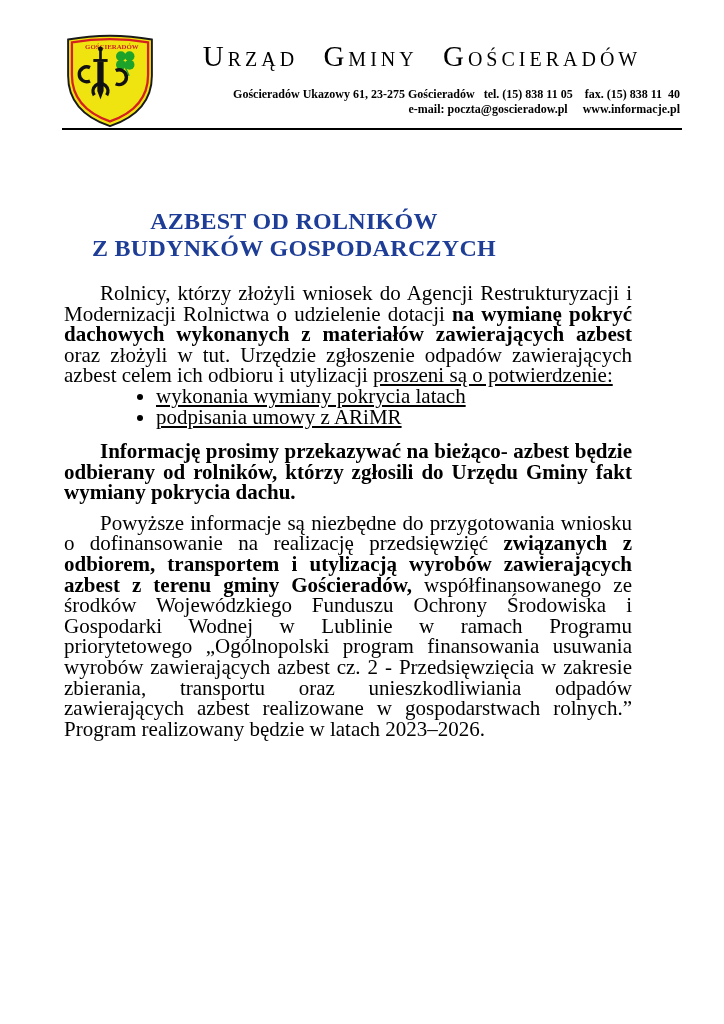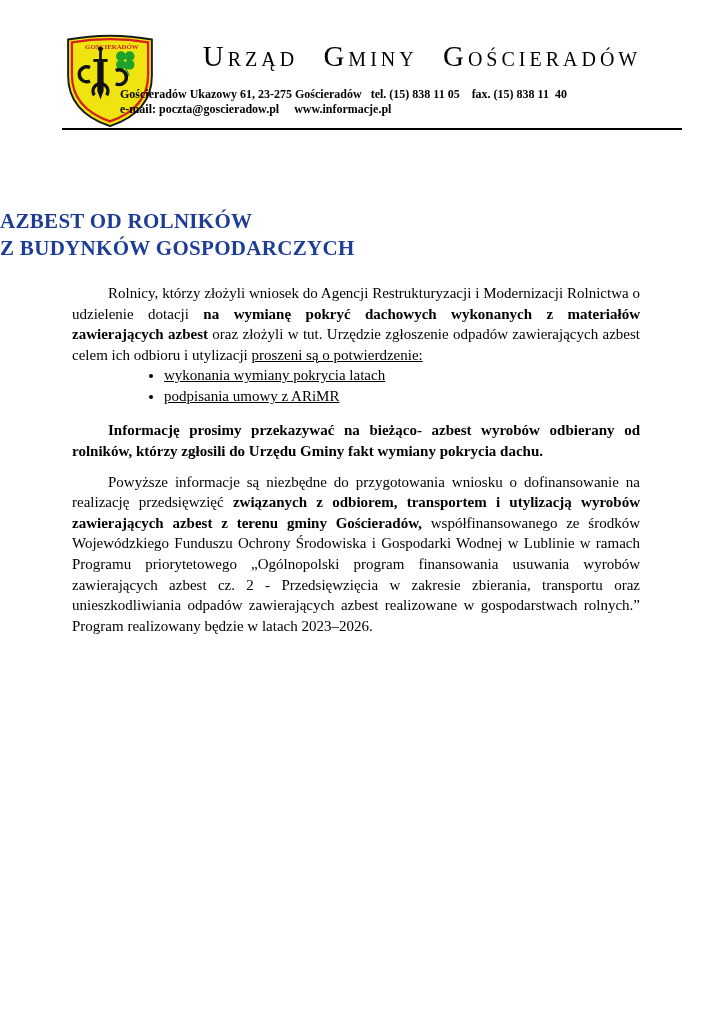--- a/index.html
+++ b/index.html
@@ -32,21 +32,21 @@
     font-weight: normal;
     font-variant: small-caps;
     letter-spacing: 4px;
     word-spacing: 14px;
     white-space: nowrap;
   }
   .addr-line {
     position: absolute;
     left: 120px;
     width: 560px;
-    text-align: left;
+    text-align: right;
     font-size: 12px;
     font-weight: bold;
     white-space: pre;
   }
   .addr-1 { top: 87px; }
   .addr-2 { top: 102px; }
   .header-rule {
     position: absolute;
     left: 62px;
     top: 128px;
@@ -61,33 +61,33 @@
     right: 84px;
     font-size: 15.5px;
     white-space: pre;
   }
   
   .doc-title {
     position: absolute;
     left: 0;
     top: 208px;
     width: 588px;
-    text-align: left;
-    font-size: 21px;
+    text-align: center;
+    font-size: 24px;
     font-weight: bold;
     line-height: 27px;
     letter-spacing: 0.3px;
   }
   
   .body-text {
     position: absolute;
-    left: 72px;
+    left: 64px;
     top: 283px;
     width: 568px;
-    font-size: 15px;
+    font-size: 21px;
     line-height: 20.6px;
     text-align: justify;
   }
   .body-text p.indent { text-indent: 36px; }
   .bold { font-weight: bold; }
   .underline { text-decoration: underline; }
   ul.confirm-list {
     margin: 0;
     padding-left: 92px;
     text-align: left;
@@ -147,18 +147,18 @@
 
   <div class="body-text">
     <p class="indent p1"><span>Rolnicy, którzy złożyli wniosek do Agencji Restrukturyzacji i Modernizacji Rolnictwa o udzielenie dotacji </span><span class="bold">na wymianę pokryć dachowych wykonanych z materiałów zawierających azbest</span><span> oraz złożyli w tut. Urzędzie zgłoszenie odpadów zawierających azbest celem ich odbioru i utylizacji </span><span class="underline">proszeni są o potwierdzenie:</span></p>
 
     <ul class="confirm-list">
       <li><span>wykonania wymiany pokrycia latach</span></li>
       <li><span>podpisania umowy z ARiMR</span></li>
     </ul>
 
 
-    <p class="indent p2">Informację prosimy przekazywać na bieżąco- azbest wyrobów odbierany od rolników, którzy zgłosili do Urzędu Gminy fakt wymiany pokrycia dachu.</p>
+    <p class="indent p2">Informację prosimy przekazywać na bieżąco- azbest będzie odbierany od rolników, którzy zgłosili do Urzędu Gminy fakt wymiany pokrycia dachu.</p>
 
     <p class="indent p3"><span>Powyższe informacje są niezbędne do przygotowania wniosku o dofinansowanie na realizację przedsięwzięć </span><span class="bold">związanych z  odbiorem, transportem i utylizacją wyrobów zawierających azbest z terenu gminy Gościeradów,</span><span> współfinansowanego ze środków Wojewódzkiego Funduszu Ochrony Środowiska i Gospodarki Wodnej w Lublinie w ramach Programu priorytetowego „Ogólnopolski program finansowania usuwania wyrobów zawierających azbest cz. 2 - Przedsięwzięcia w zakresie zbierania, transportu oraz unieszkodliwiania odpadów zawierających azbest realizowane w gospodarstwach rolnych.” Program realizowany będzie w latach 2023–2026.</span></p>
   </div>
 
 </div>
 
 </body></html>

